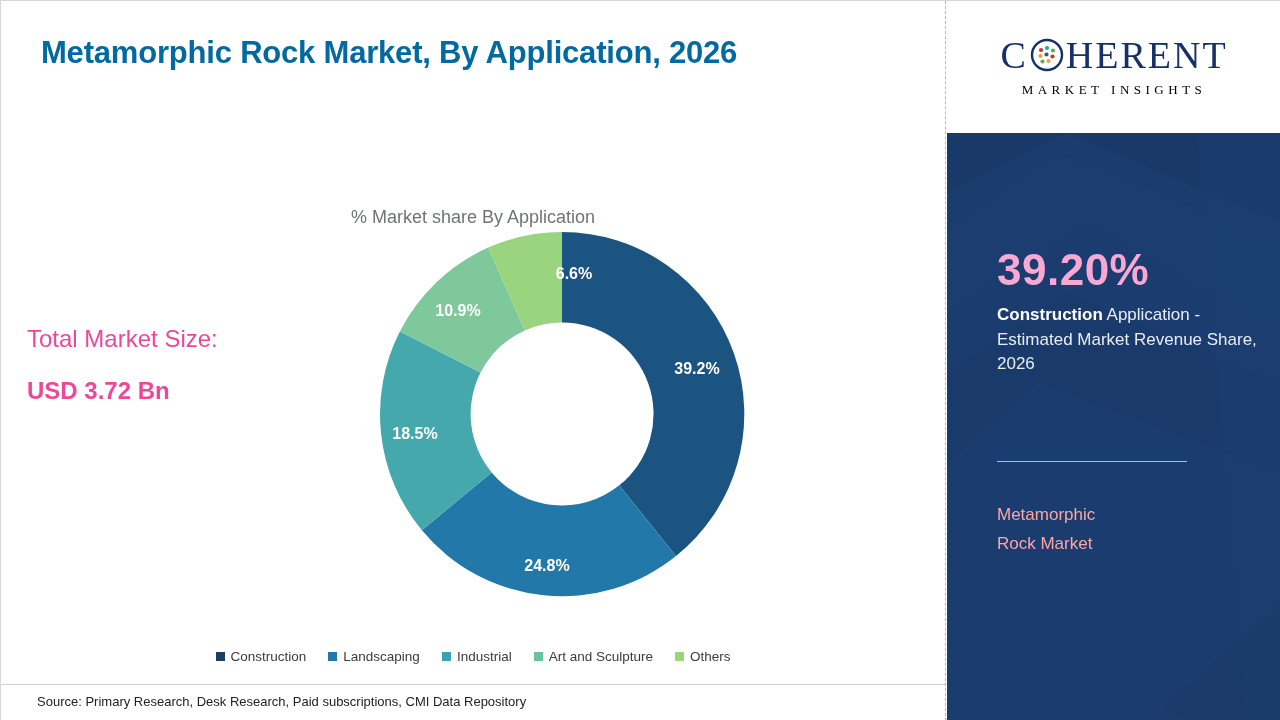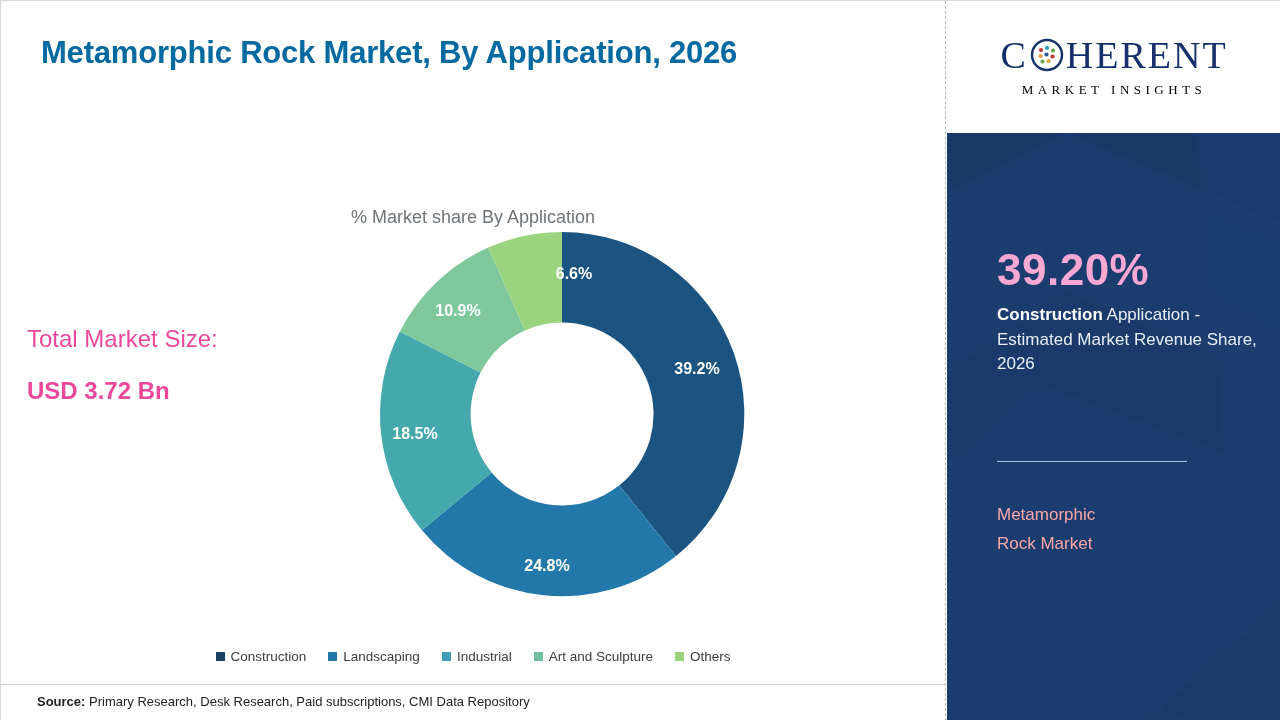--- a/index.html
+++ b/index.html
@@ -88,21 +88,21 @@
     left: 0; top: 683px;
     width: 944px; height: 1px;
     background: #cfcfcf;
   }
   #source-line {
     position: absolute;
     left: 36px; top: 693px;
     font-size: 13px;
     color: #222222;
   }
-  #source-line .src-label { font-weight: bold; text-align: center; }
+  #source-line .src-label { font-weight: normal; text-align: center; }
 
   
   #right-panel {
     position: absolute;
     left: 946px; top: 0;
     width: 334px; height: 720px;
   }
   #right-divider {
     position: absolute;
     left: 944px; top: 0;

